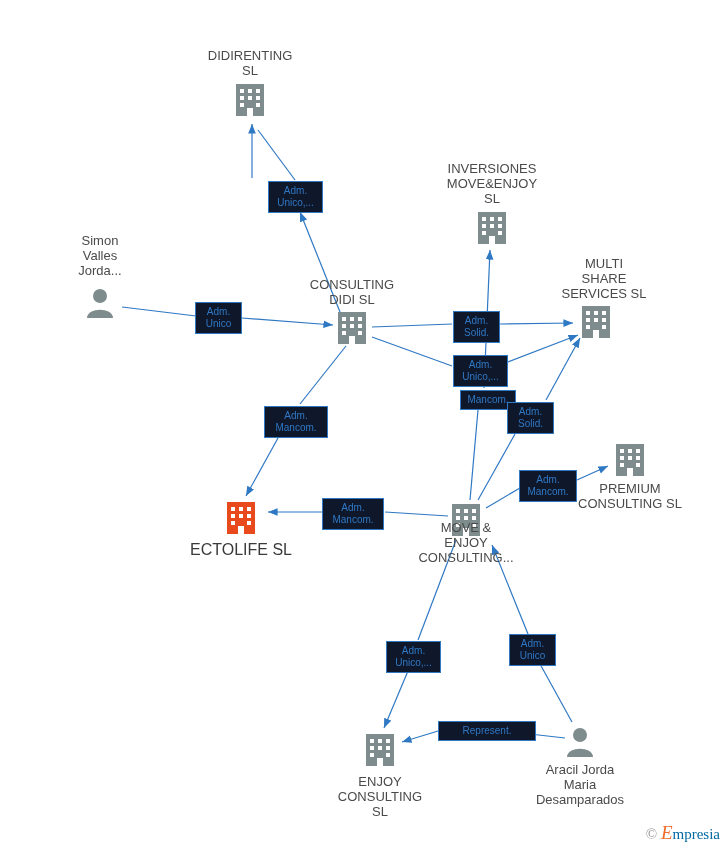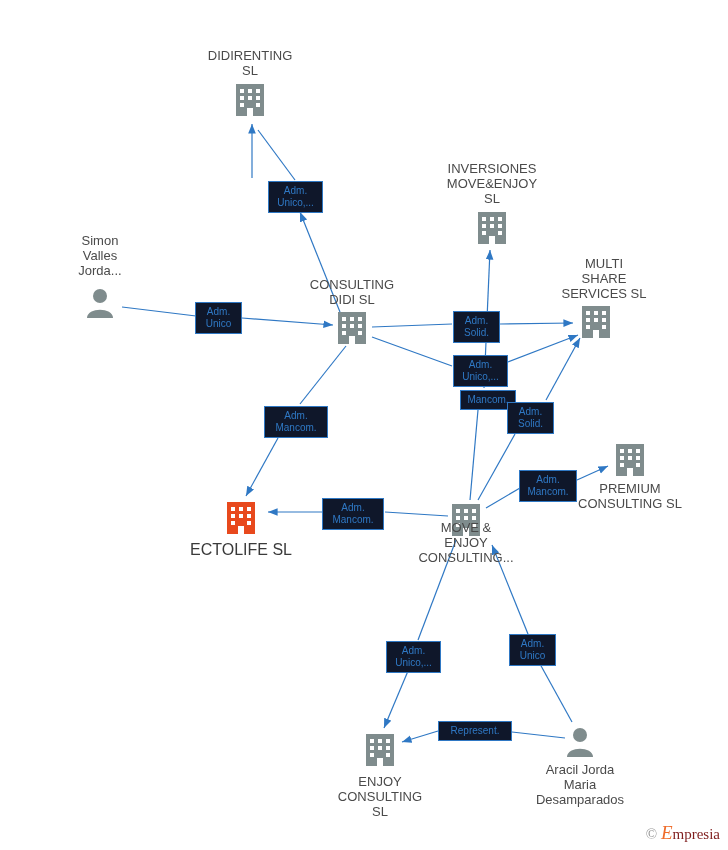--- a/index.html
+++ b/index.html
@@ -34,21 +34,21 @@
   }
   .watermark{
     position:absolute;
     right:8px;bottom:6px;
     font-size:15px;
     color:#9a9a9a;
     font-family:"Liberation Serif", serif;
   }
   .wm-c{color:#9a9a9a;}
   .wm-e{color:#ef6c2a;font-size:19px;font-family:"Liberation Serif",serif;font-style:italic;}
-  .wm-t{color:#7f1d1d;font-size:15px;}
+  .wm-t{color:#0369a1;font-size:15px;}
 </style>
 </head>
 <body>
 
 <svg id="canvas" viewBox="0 0 728 850" xmlns="http://www.w3.org/2000/svg">
   <defs>
     <marker id="arrow" markerWidth="9" markerHeight="9" refX="8" refY="3.2" orient="auto" markerUnits="strokeWidth">
       <path d="M0,0 L8,3.2 L0,6.4 z" fill="#2f78c4"></path>
     </marker>
   </defs>
@@ -269,18 +269,18 @@
 <div class="edge-label" style="left:264px;top:406px;width:64px;">Adm.
 Mancom.</div>
 <div class="edge-label" style="left:519px;top:470px;width:58px;">Adm.
 Mancom.</div>
 <div class="edge-label" style="left:322px;top:498px;width:62px;">Adm.
 Mancom.</div>
 <div class="edge-label" style="left:386px;top:641px;width:55px;">Adm.
 Unico,...</div>
 <div class="edge-label" style="left:509px;top:634px;width:47px;">Adm.
 Unico</div>
-<div class="edge-label" style="left:438px;top:721px;width:74px;">Represent.</div>
+<div class="edge-label" style="left:438px;top:721px;width:98px;">Represent.</div>
 
 <div class="watermark">
   <span class="wm-c">©</span>
   <span class="wm-e">E</span><span class="wm-t">mpresia</span>
 </div>
 
 </body></html>

